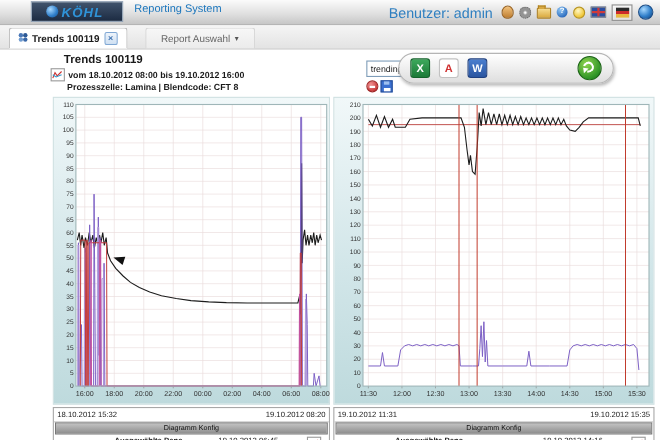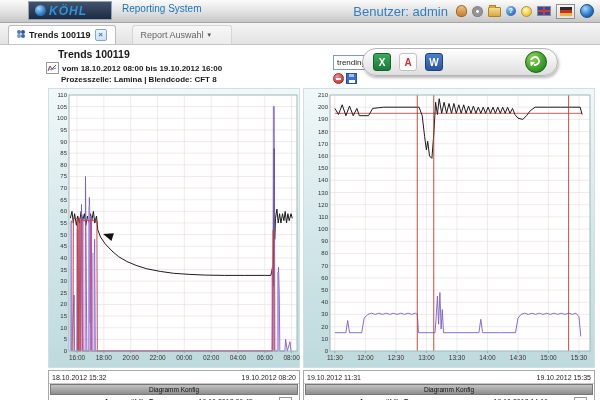--- a/index.html
+++ b/index.html
@@ -3,21 +3,21 @@
 <meta charset="utf-8">
 <style>
   html,body{margin:0;padding:0;background:#fff;font-family:"Liberation Sans",sans-serif;}
   .app{position:relative;width:600px;height:400px;background:#fff;overflow:hidden;}
 
   
   .topbar{position:absolute;left:0;top:0;width:600px;height:22px;
     background:linear-gradient(#fbfbfb,#dedede 60%,#c6c6c6);border-bottom:1px solid #a6a6a6;}
   .logo{position:absolute;left:28px;top:1px;width:84px;height:19px;box-sizing:border-box;
     background:linear-gradient(#41546d,#1c2b42);border:1px solid #93a3b6;
-    display:flex;align-items:center;gap:3px;padding:0 6px;cursor:pointer;}
+    display:flex;align-items:center;gap:3px;padding:0 13px;cursor:pointer;}
   .globe{width:11px;height:11px;border-radius:50%;
     background:radial-gradient(circle at 35% 32%,#a6d8ff,#2f7ec9 58%,#124e8c);}
   .logo-text{font-size:12px;font-weight:bold;font-style:italic;color:#2f93d8;letter-spacing:1px;}
   .app-title{position:absolute;left:122px;top:3px;font-size:10px;color:#1a75bc;}
   .user-area{position:absolute;right:6px;top:0;height:22px;display:flex;align-items:center;gap:5px;}
   .user-label{font-size:13px;color:#2f7fc0;margin-right:3px;}
 
   .ic{display:inline-block;cursor:pointer;}
   .ic-user{width:9px;height:10px;border-radius:50% 50% 42% 42%;
     background:linear-gradient(#f2c27d,#bf7f33);border:1px solid #9a6526;}
@@ -43,21 +43,21 @@
     background:radial-gradient(circle at 35% 30%,#a6d8ff,#2f7ec9 55%,#123f74);}
 
   
   .tabbar{position:absolute;left:0;top:23px;width:600px;height:21px;
     background:linear-gradient(#f5f5f5,#e3e3e3);border-bottom:1px solid #c6c6c6;
     display:flex;align-items:flex-end;}
   .tab{height:19px;display:flex;align-items:center;gap:4px;padding:0 8px;font-size:9px;
     color:#666;cursor:pointer;box-sizing:border-box;}
   .tab.active{background:#fff;border:1px solid #bdbdbd;border-bottom:none;
     border-radius:3px 3px 0 0;margin-left:8px;font-weight:bold;color:#1a1a1a;}
-  .tab.inactive{margin-left:16px;min-width:100px;border:1px solid #d6d6d6;
+  .tab.inactive{margin-left:16px;min-width:100px;justify-content:center;border:1px solid #d6d6d6;
     border-bottom:none;background:linear-gradient(#f7f7f7,#ebebeb);border-radius:3px 3px 0 0;}
   .pin{width:4px;height:4px;border-radius:50%;background:#4a78b8;margin:-3px 4px 3px 0;
     box-shadow:4px 0 0 #2d5a96,0 4px 0 #6f9bd0,4px 4px 0 #3a68a8;}
   .tab-close{width:10px;height:10px;border:1px solid #7fa7d4;border-radius:2px;color:#3a6fb0;
     background:linear-gradient(#eef4fb,#cfe0f2);font-size:8px;line-height:9px;text-align:center;}
   .caret{font-size:7px;color:#555;}
 
   
   .trend-info{position:absolute;left:46px;top:48px;color:#1a1a1a;}
   .trend-title{margin-left:12px;font-size:10.5px;font-weight:bold;}

